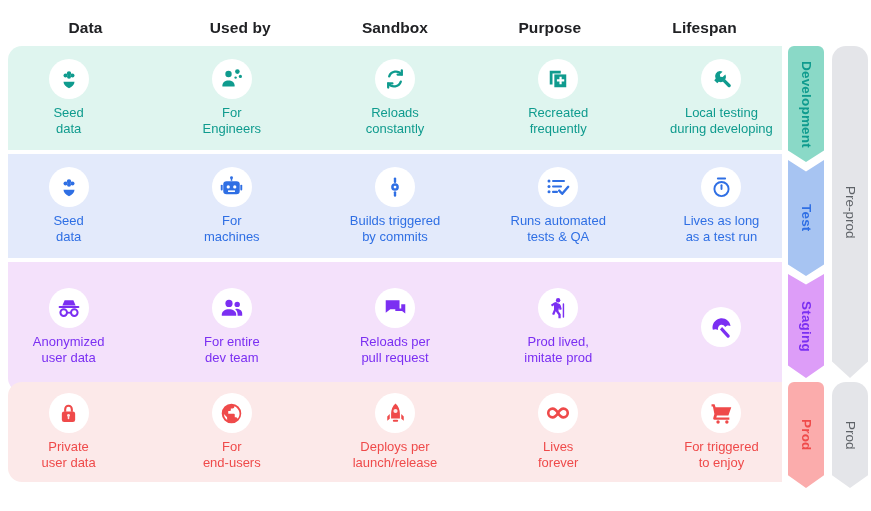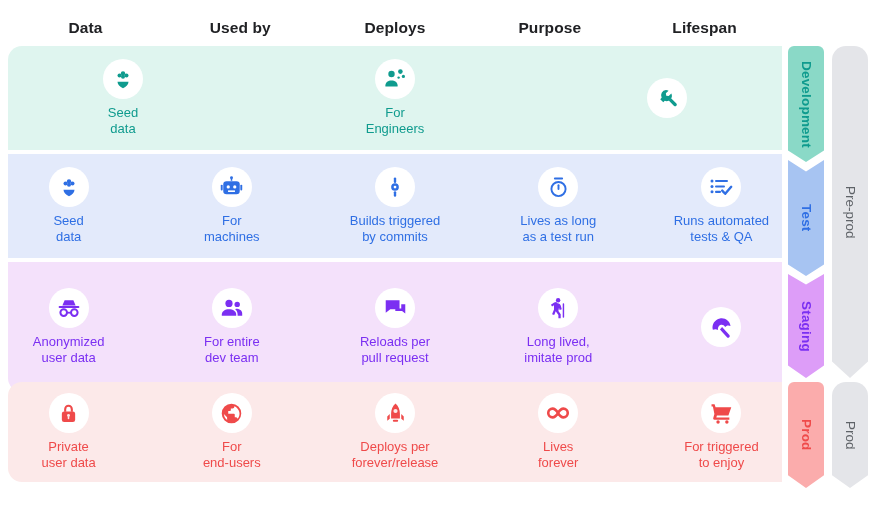--- a/index.html
+++ b/index.html
@@ -126,21 +126,21 @@
                 border-radius: 14px 14px 0 0; }
 </style>
 </head>
 <body>
 
 <div id="root">
 
   <div class="header-row">
     <div class="col-header">Data</div>
     <div class="col-header">Used by</div>
-    <div class="col-header">Deploys</div>
+    <div class="col-header">Sandbox</div>
     <div class="col-header">Purpose</div>
     <div class="col-header">Lifespan</div>
   </div>
 
   <div class="row row-dev">
     <div class="cell">
       <span class="icon-badge">
         <svg width="22" height="22" viewBox="0 0 24 24" fill="#0f9b8e">
           <circle cx="12" cy="6" r="2.4"></circle>
           <circle cx="8.2" cy="8.2" r="2.2"></circle>
@@ -160,25 +160,50 @@
           <circle cx="17.4" cy="4.6" r="2.3"></circle>
           <circle cx="20.4" cy="9.4" r="1.6"></circle>
           <circle cx="15.6" cy="10.6" r="1.2"></circle>
         </svg>
       </span>
       <span class="cell-label c-dev">For
 Engineers</span>
     </div>
     <div class="cell">
       <span class="icon-badge">
+        <svg width="24" height="24" viewBox="0 0 24 24" fill="none" stroke="#0f9b8e" stroke-width="2.3" stroke-linecap="round">
+          <path d="M6.2 9.4A7 7 0 0 1 18.4 7.4"></path>
+          <path d="M17.8 14.6A7 7 0 0 1 5.6 16.6"></path>
+          <path d="M18.8 3.4v4.2h-4.2"></path>
+          <path d="M5.2 20.6v-4.2h4.2"></path>
+        </svg>
+      </span>
+      <span class="cell-label c-dev">Reloads
+constantly</span>
+    </div>
+    <div class="cell">
+      <span class="icon-badge">
+        <svg width="22" height="22" viewBox="0 0 24 24" fill="#0f9b8e">
+          <path d="M3 3h12v3H6v12H3z"></path>
+          <path d="M8 7h13v14H8z" fill="#0f9b8e"></path>
+          <path d="M13.6 9.6h2.4v2.8h2.8v2.4h-2.8v2.8h-2.4v-2.8h-2.8v-2.4h2.8z" fill="#ffffff"></path>
+        </svg>
+      </span>
+      <span class="cell-label c-dev">Recreated
+frequently</span>
+    </div>
+    <div class="cell">
+      <span class="icon-badge">
         <svg width="23" height="23" viewBox="0 0 24 24" fill="#0f9b8e">
           <path d="M10.3 3.1a5.6 5.6 0 0 0-4.4 8.1l-1.5 1.5 3.2 3.2 1.5-1.5a5.6 5.6 0 0 0 6.9-7.7l-2.8 2.8-2.5-.4-.4-2.5 2.8-2.8a5.6 5.6 0 0 0-2.8-.7z"></path>
           <path d="M13.3 14.1l5.6 5.6a1.7 1.7 0 0 0 2.4-2.4l-5.6-5.6z"></path>
         </svg>
       </span>
+      <span class="cell-label c-dev">Local testing
+during developing</span>
     </div>
   </div>
 
   <div class="row row-test">
     <div class="cell">
       <span class="icon-badge">
         <svg width="22" height="22" viewBox="0 0 24 24" fill="#2f6fe4">
           <circle cx="12" cy="6" r="2.4"></circle>
           <circle cx="8.2" cy="8.2" r="2.2"></circle>
             <circle cx="15.8" cy="8.2" r="2.2"></circle>
@@ -212,44 +237,44 @@
           <circle cx="12" cy="12" r="4.2"></circle>
           <circle cx="12" cy="12" r="1.5" fill="#ffffff"></circle>
           <rect x="10.7" y="16.5" width="2.6" height="6" rx="1.3"></rect>
         </svg>
       </span>
       <span class="cell-label c-test">Builds triggered
 by commits</span>
     </div>
     <div class="cell">
       <span class="icon-badge">
-        <svg width="23" height="23" viewBox="0 0 24 24" fill="none" stroke="#2f6fe4" stroke-width="2" stroke-linecap="round">
-          <circle cx="12" cy="13.6" r="7.4"></circle>
-          <path d="M12 9.6v4"></path>
-          <path d="M8.2 2.6h7.6"></path>
-        </svg>
-      </span>
-      <span class="cell-label c-test">Lives as long
-as a test run</span>
-    </div>
-    <div class="cell">
-      <span class="icon-badge">
         <svg width="24" height="24" viewBox="0 0 24 24" fill="#2f6fe4">
           <circle cx="3" cy="6" r="1.5"></circle>
             <rect x="6" y="5" width="13" height="2.1" rx="1"></rect>
           <circle cx="3" cy="11.4" r="1.5"></circle>
             <rect x="6" y="10.4" width="10" height="2.1" rx="1"></rect>
           <circle cx="3" cy="16.8" r="1.5"></circle>
             <rect x="6" y="15.8" width="6" height="2.1" rx="1"></rect>
           <path d="M13.2 15.6l3 3.2 6-7" fill="none" stroke="#2f6fe4" stroke-width="2.4" stroke-linecap="round" stroke-linejoin="round"></path>
         </svg>
       </span>
       <span class="cell-label c-test">Runs automated
 tests &amp; QA</span>
     </div>
+    <div class="cell">
+      <span class="icon-badge">
+        <svg width="23" height="23" viewBox="0 0 24 24" fill="none" stroke="#2f6fe4" stroke-width="2" stroke-linecap="round">
+          <circle cx="12" cy="13.6" r="7.4"></circle>
+          <path d="M12 9.6v4"></path>
+          <path d="M8.2 2.6h7.6"></path>
+        </svg>
+      </span>
+      <span class="cell-label c-test">Lives as long
+as a test run</span>
+    </div>
   </div>
 
   <div class="row row-staging">
     <div class="cell">
       <span class="icon-badge">
         <svg width="24" height="24" viewBox="0 0 24 24" fill="#7b2ff2">
           <path d="M7.6 4.2h8.8l2.2 5.4H5.4z"></path>
           <rect x="1.6" y="10" width="20.8" height="2.1" rx="1"></rect>
           <circle cx="6.7" cy="16.6" r="3.3" fill="none" stroke="#7b2ff2" stroke-width="2"></circle>
           <circle cx="17.3" cy="16.6" r="3.3" fill="none" stroke="#7b2ff2" stroke-width="2"></circle>
@@ -282,21 +307,21 @@
 pull request</span>
     </div>
     <div class="cell">
       <span class="icon-badge">
         <svg width="23" height="23" viewBox="0 0 24 24" fill="#7b2ff2">
           <circle cx="11.6" cy="3.4" r="2.3"></circle>
           <path d="M11 6.6c1.8 0 3 1.1 3.4 2.6l1 3.6-2.2.7-.7-2.4-.6 3.6 2.4 3.4v4.2h-2.4v-3.6l-2.8-3.8-1.6 4-2.2-.8 2-5.1V8.6l-2 1.4-1.2-1.8 3.4-2.4c.6-.4 1.3-.6 2.1-.6z"></path>
           <rect x="16.4" y="6.6" width="1.5" height="15" rx=".7"></rect>
         </svg>
       </span>
-      <span class="cell-label c-staging">Long lived,
+      <span class="cell-label c-staging">Prod lived,
 imitate prod</span>
     </div>
     <div class="cell">
       <span class="icon-badge">
         <svg width="23" height="23" viewBox="0 0 24 24" fill="#7b2ff2">
           <path d="M3 14.4C1.4 9 5 3.6 10.4 2.6c5.4-1 10.2 2.6 11 7.9-2.2-1.3-4.3-.6-5.6.9-1.2-2.1-3.3-2.7-5.1-1.9-1.8.8-2.7 2.8-2.4 5-1.6-.9-3.5-1-5.3-.1z"></path>
           <path d="M12.6 11.6l7.6 8.2a1.7 1.7 0 0 1-2.5 2.3l-7.3-8z"></path>
         </svg>
       </span>
     </div>
@@ -328,21 +353,21 @@
       <span class="icon-badge">
         <svg width="23" height="23" viewBox="0 0 24 24" fill="#ef4a4a">
           <path d="M12 1.6c3 2.6 4.6 6.4 4.6 10.4v5.2H7.4V12c0-4 1.6-7.8 4.6-10.4z"></path>
           <circle cx="12" cy="9.4" r="2.2" fill="#fce9e9"></circle>
           <path d="M6 12.6l-2.6 2.4v4.6l2.6-2z"></path>
           <path d="M18 12.6l2.6 2.4v4.6l-2.6-2z"></path>
           <rect x="9.2" y="18.4" width="5.6" height="2.2" rx="1.1"></rect>
         </svg>
       </span>
       <span class="cell-label c-prod">Deploys per
-forever/release</span>
+launch/release</span>
     </div>
     <div class="cell">
       <span class="icon-badge">
         <svg width="26" height="26" viewBox="0 0 24 24" fill="none" stroke="#ef4a4a" stroke-width="2.4">
           <path d="M12 12c1.6-2.6 3-4 5-4a4 4 0 0 1 0 8c-2 0-3.4-1.4-5-4-1.6-2.6-3-4-5-4a4 4 0 0 0 0 8c2 0 3.4-1.4 5-4z"></path>
         </svg>
       </span>
       <span class="cell-label c-prod">Lives
 forever</span>
     </div>

